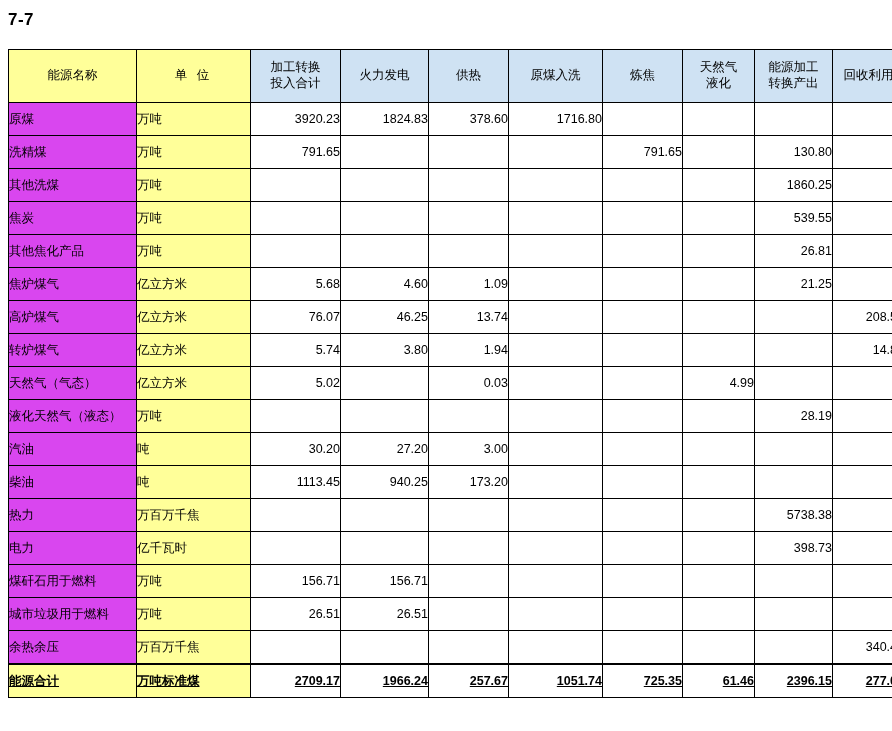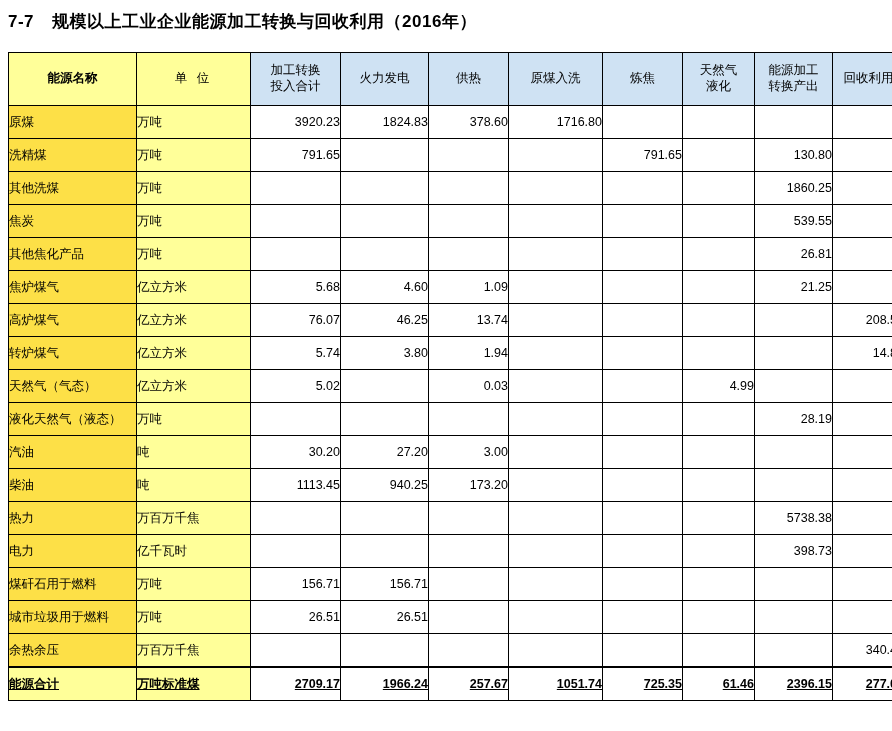--- a/index.html
+++ b/index.html
@@ -56,31 +56,30 @@
     line-height: 1.25;
     font-weight: normal;
     font-size: 12.5px;
   }
   thead th .hdr {
     display: block;
     padding: 0 2px;
   }
   thead th.first-col {
     background: #ffff99;
-    font-weight: bold;
   }
   thead th.unit-col {
     background: #ffff99;
     letter-spacing: 3px;
   }
   tbody td {
     height: 32px;
   }
   td.name {
-    background: #fde047;
+    background: #d946ef;
     padding-left: 7px;
     text-align: left;
     white-space: nowrap;
   }
   td.unit {
     background: #ffff99;
     padding-left: 30px;
     text-align: left;
     white-space: nowrap;
   }
@@ -110,21 +109,20 @@
   .col-j     { width: 78px; }
   .col-k     { width: 72px; }
 </style>
 </head>
 <body>
 
 <div class="page">
 
   <div class="title-row">
     <span class="title-num">7-7</span>
-    <span class="title-text">规模以上工业企业能源加工转换与回收利用（2016年）</span>
   </div>
 
   <table class="energy">
     <colgroup>
       <col class="col-name">
       <col class="col-unit">
       <col class="col-d">
       <col class="col-e">
       <col class="col-f">
       <col class="col-g">

